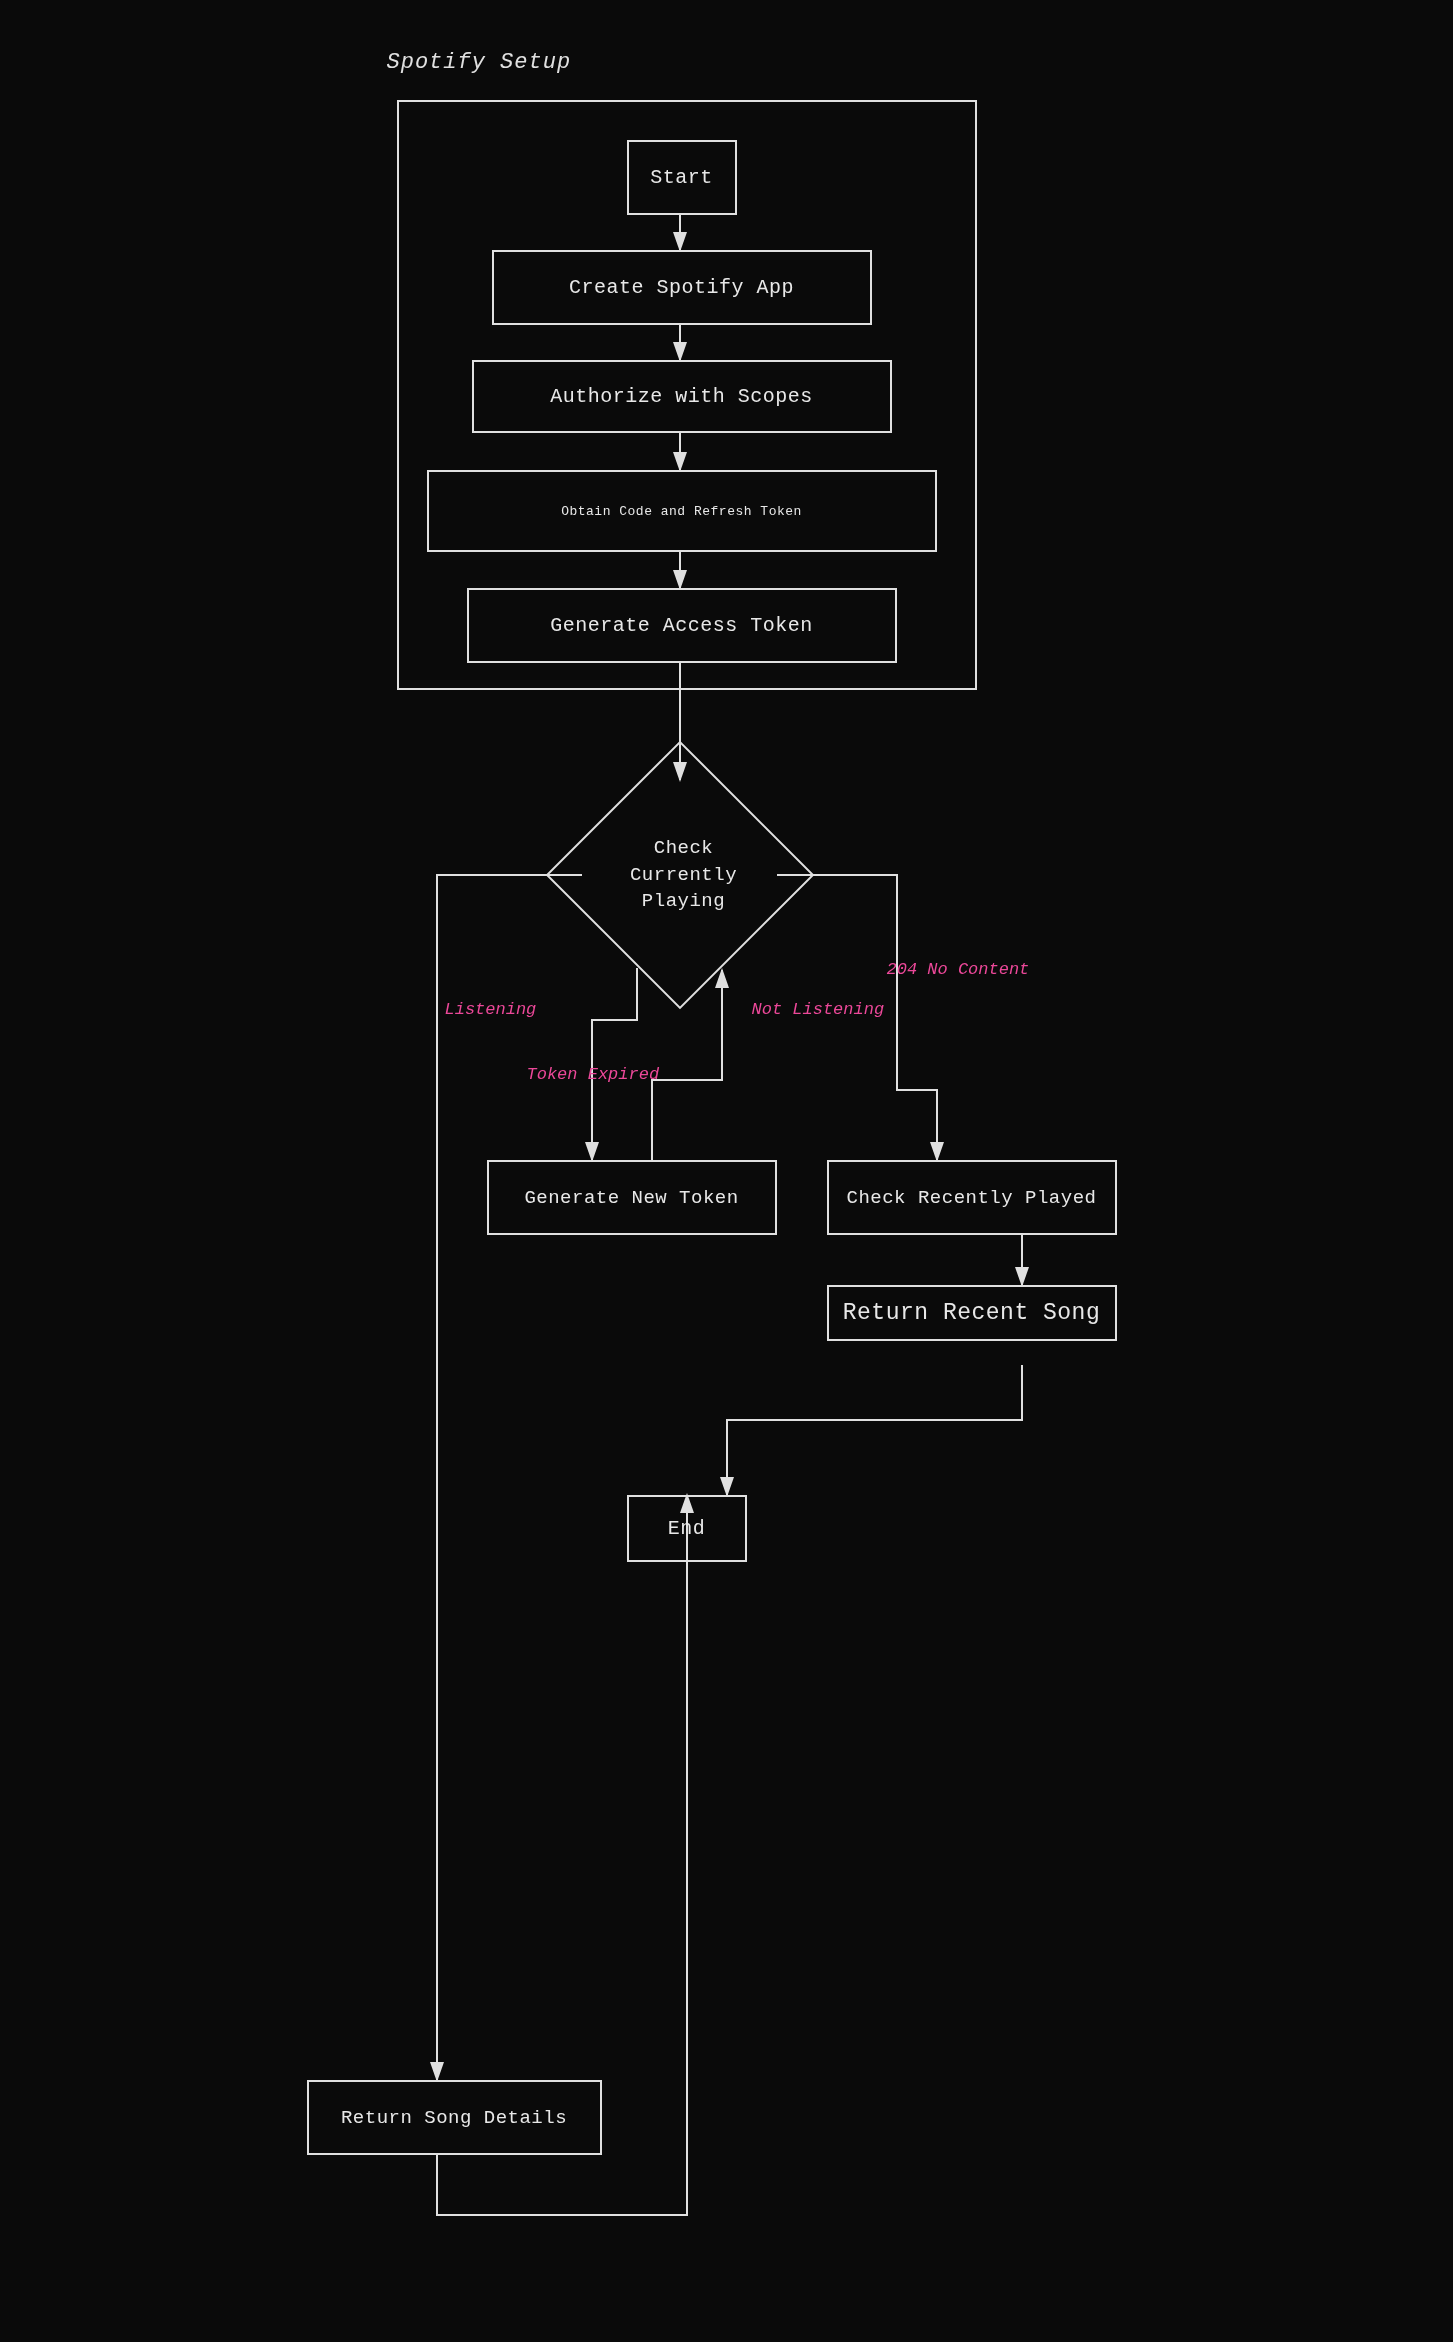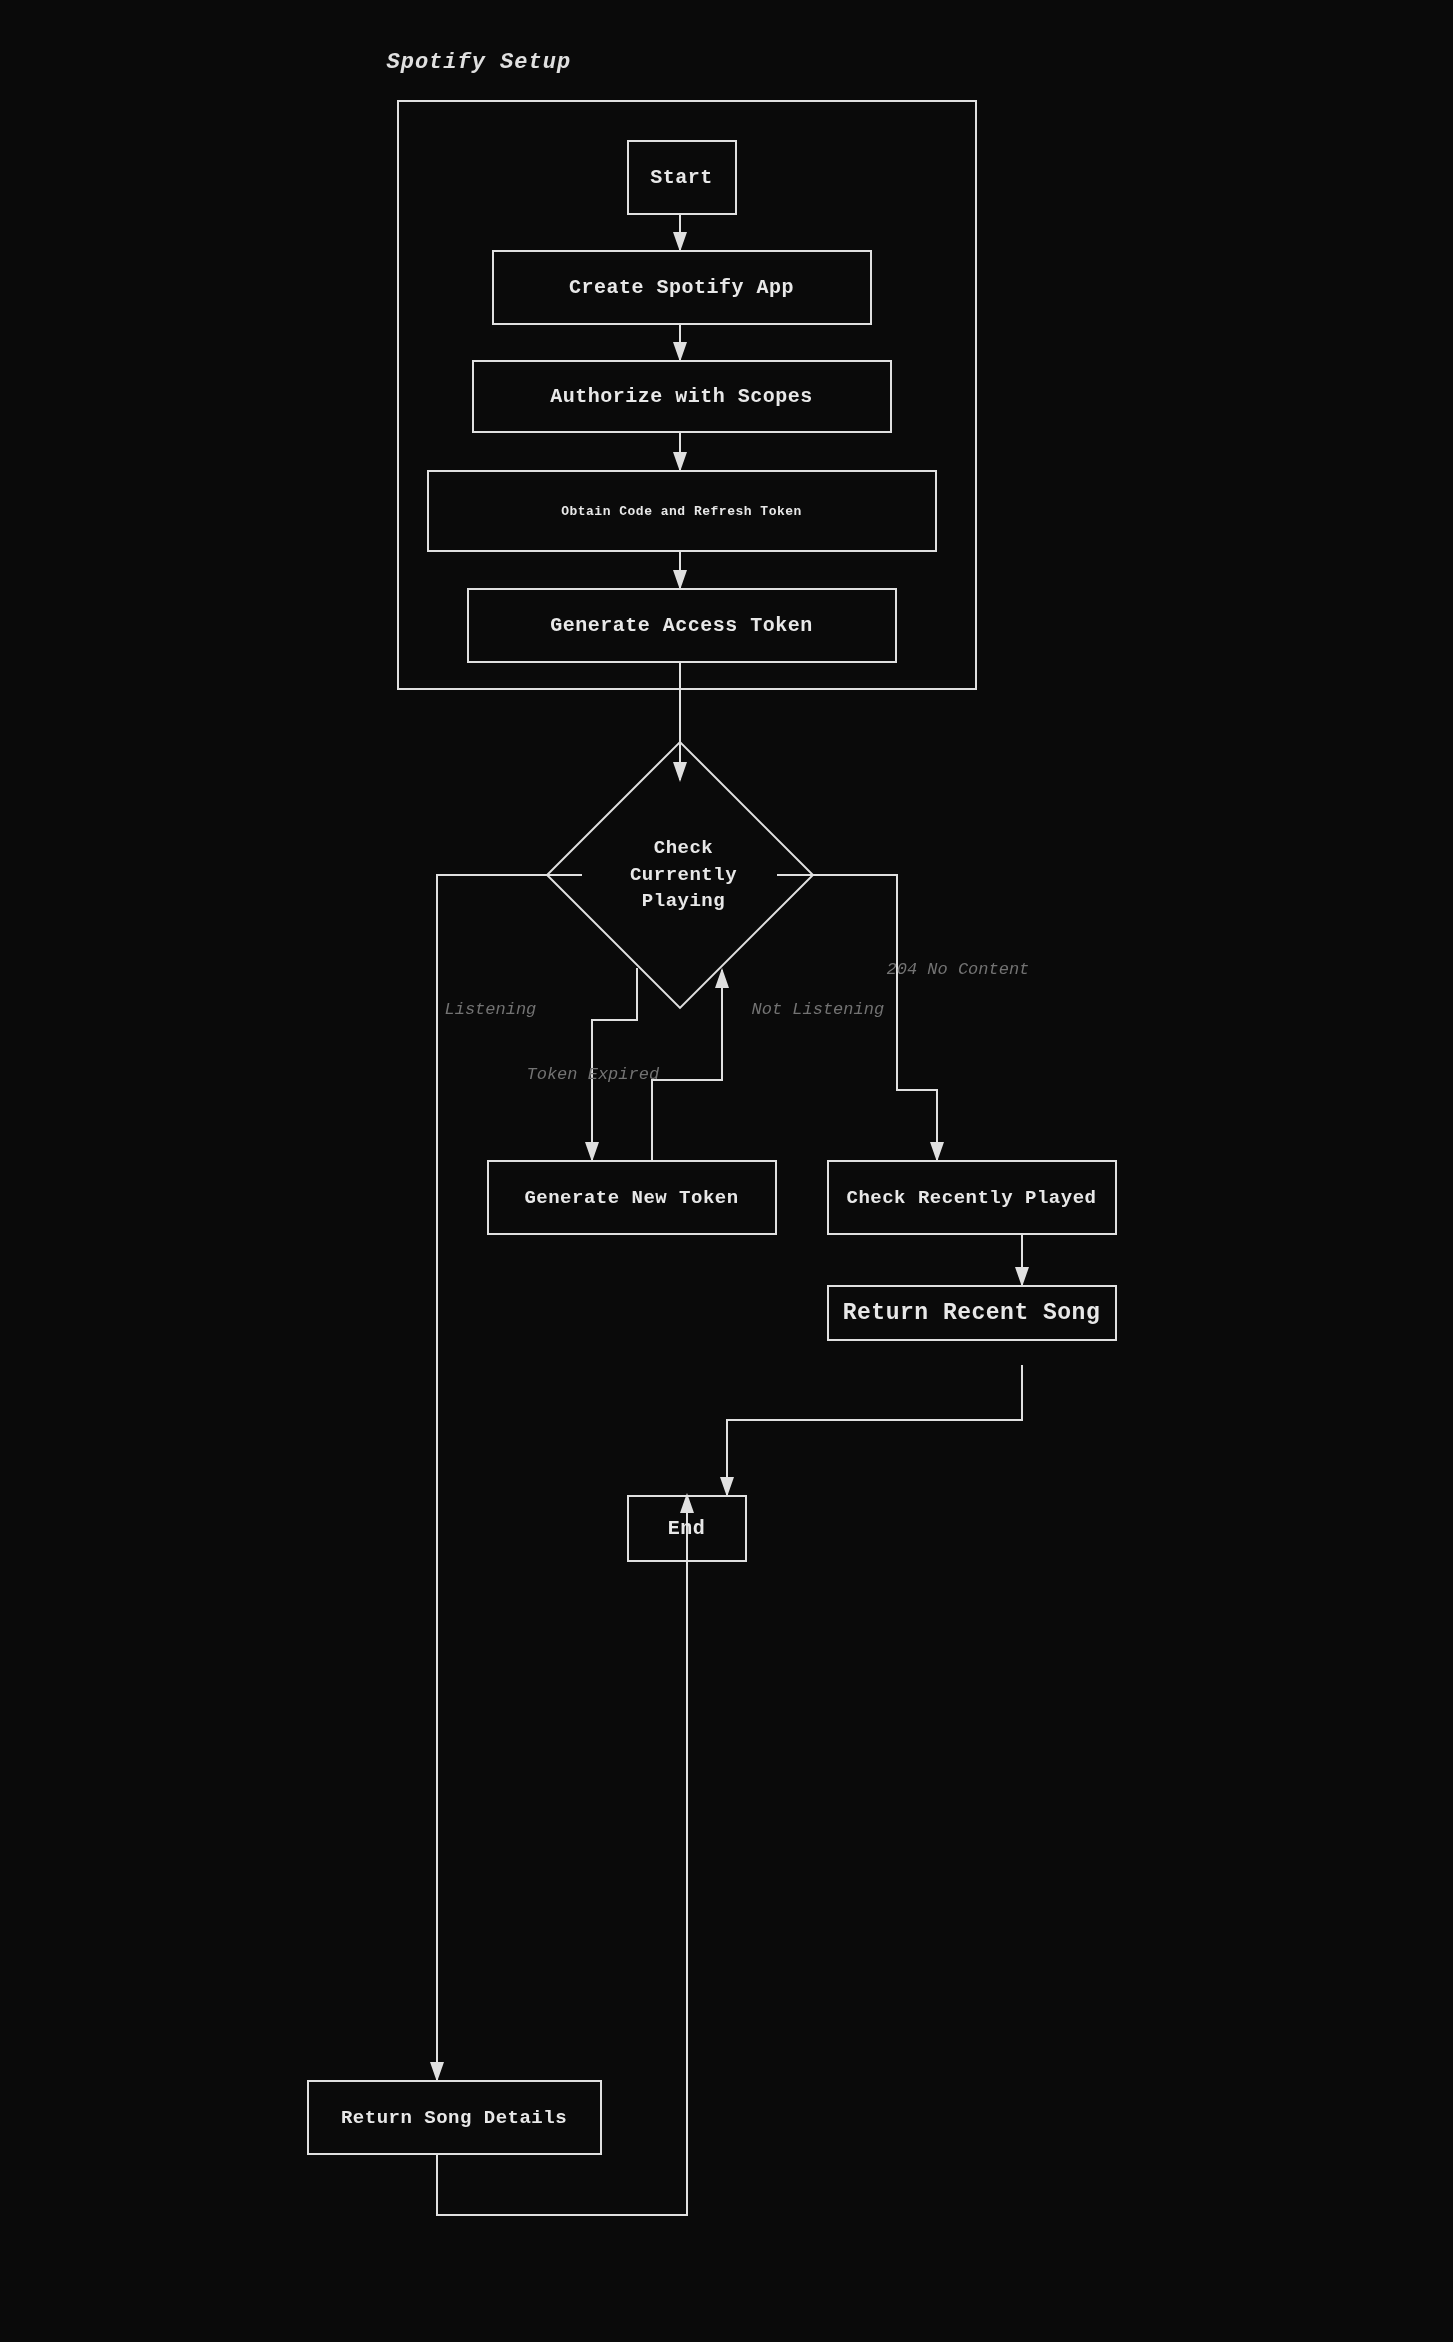--- a/index.html
+++ b/index.html
@@ -19,21 +19,20 @@
       position: relative;
       width: 860px;
       min-height: 2260px;
     }
 
     
     .label {
       font-family: 'Courier New', monospace;
       color: #e8e8e8;
       letter-spacing: 0.5px;
-      font-weight: bold;
     }
 
     
     .title {
       position: absolute;
       top: 10px;
       left: 90px;
       font-size: 22px;
       font-style: italic;
       color: #e0e0e0;
@@ -106,21 +105,21 @@
       position: absolute;
       border: 2px solid #e0e0e0;
       background: transparent;
     }
 
     
     .edge-label {
       position: absolute;
       font-size: 17px;
       font-style: italic;
-      color: #737373;
+      color: #ec4899;
     }
   </style>
 </head>
 <body>
 
 <div class="diagram-container">
 
   <div class="title label">Spotify Setup</div>
 
   <svg class="arrows-svg">

